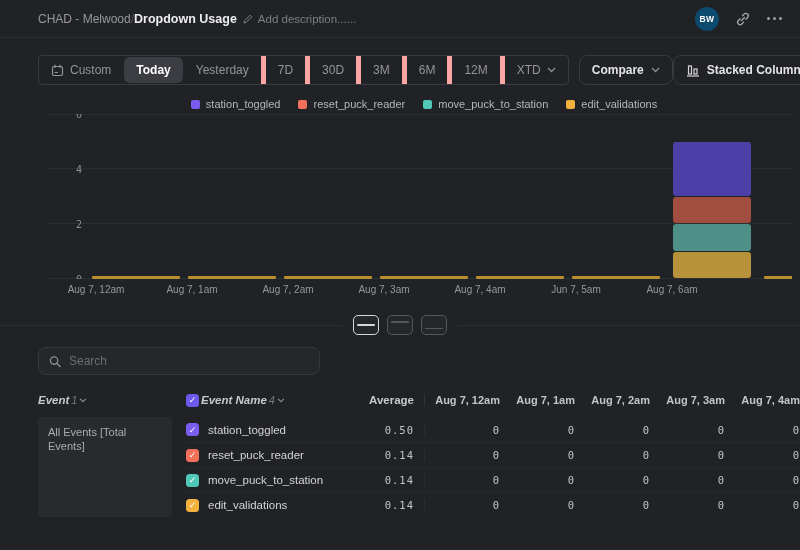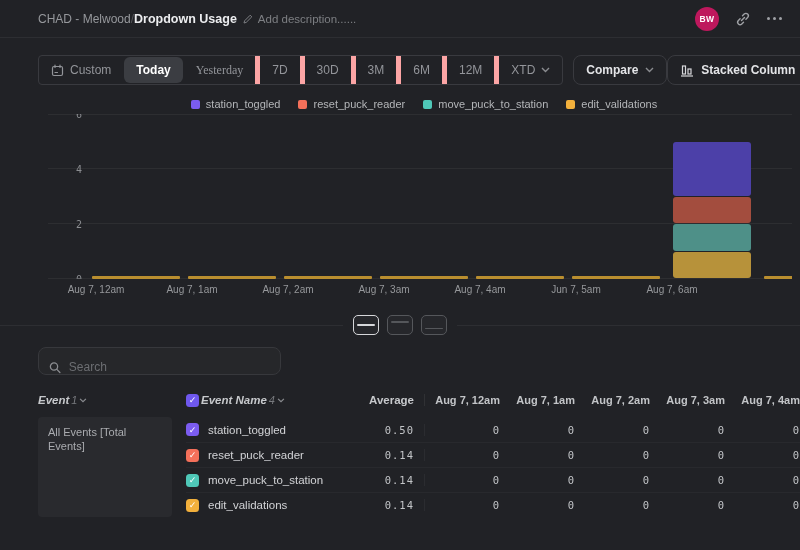--- a/index.html
+++ b/index.html
@@ -20,21 +20,21 @@
     justify-content:space-between; padding:0 18px 0 38px;
     border-bottom:1px solid #2d2e32;
   }
   .crumbs { display:flex; align-items:center; gap:0; }
   .crumb-project { color:#96989c; font-size:12px; }
   .crumb-sep { color:#55565a; font-size:12px; }
   .crumb-title { color:#ecedef; font-weight:bold; font-size:12.5px; }
   .add-desc { display:flex; align-items:center; gap:5px; color:#7d7f83; font-size:11.5px; margin-left:6px; cursor:pointer; }
   .top-actions { display:flex; align-items:center; gap:16px; }
   .avatar {
-    width:24px; height:24px; border-radius:50%; background:#be185d;
+    width:24px; height:24px; border-radius:50%; background:#0c4a6e;
     color:#fff; font-size:8.5px; font-weight:bold;
     display:flex; align-items:center; justify-content:center; letter-spacing:.5px;
   }
   .icon-btn { color:#9fa1a5; display:flex; align-items:center; cursor:pointer; }
   .dots { display:flex; gap:3px; }
   .dots i { width:3px; height:3px; border-radius:50%; background:#9fa1a5; }
 
   
   .toolbar {
     margin:17px 40px 0 38px;
@@ -48,21 +48,21 @@
   .seg-item {
     display:flex; align-items:center; gap:6px; height:100%;
     padding:0 12px; color:#93959a; font-size:12px; cursor:pointer;
     border-left:5px solid #fca5a5; white-space:nowrap;
   }
   .seg-item:first-child { border-left:none; }
   .seg-item.active {
     background:#3b3d42; color:#ffffff; font-weight:bold;
     border-radius:6px; margin:0 1px; height:26px; border-left:none;
   }
-  .seg-item.active + .seg-item { border-left:none;font-family:Liberation Serif, serif; }
+  .seg-item.active + .seg-item { border-left:none; }
   .btn {
     display:flex; align-items:center; gap:7px; height:30px; padding:0 12px;
     border:1px solid #393a3f; border-radius:8px; color:#e3e4e7;
     font-size:12px; font-weight:bold; cursor:pointer; white-space:nowrap;
   }
   .chev { color:#8a8c90; }
 
   
   .legend { margin-top:13px; padding-left:48px; display:flex; justify-content:center; gap:18px; }
   .legend-item { display:flex; align-items:center; gap:6px; cursor:pointer; }
@@ -108,22 +108,22 @@
   .ptog i { position:absolute; left:3px; right:3px; height:1.5px; background:#55575b; border-radius:1px; }
   .ptog.active { border-color:#d6d7da; }
   .ptog.active i { background:#d6d7da; }
   .ptog .mid { top:50%; margin-top:-1px; }
   .ptog .hi  { top:5px; }
   .ptog .lo  { bottom:5px; }
 
   
   .table-area { padding:8px 0 0 38px; }
   .search-box {
-    width:243px; height:28px; border:1px solid #37383c; border-radius:8px;
-    background:#26272a; display:flex; align-items:flex-end; gap:8px; padding:0 10px;
+    width:282px; height:28px; border:1px solid #37383c; border-radius:8px;
+    background:#26272a; display:flex; align-items:center; gap:8px; padding:0 10px;
   }
   .search-box input {
     background:transparent; border:none; outline:none; color:#c9cacd;
     font-size:12px; width:100%; font-family:"Liberation Sans","DejaVu Sans",sans-serif;
   }
   .search-box input::placeholder { color:#6c6e72; }
 
   .thead { display:flex; align-items:center; margin-top:12px; height:26px; }
   .col-group { width:134px; flex:none; }
   .col-gap { width:14px; flex:none; }

